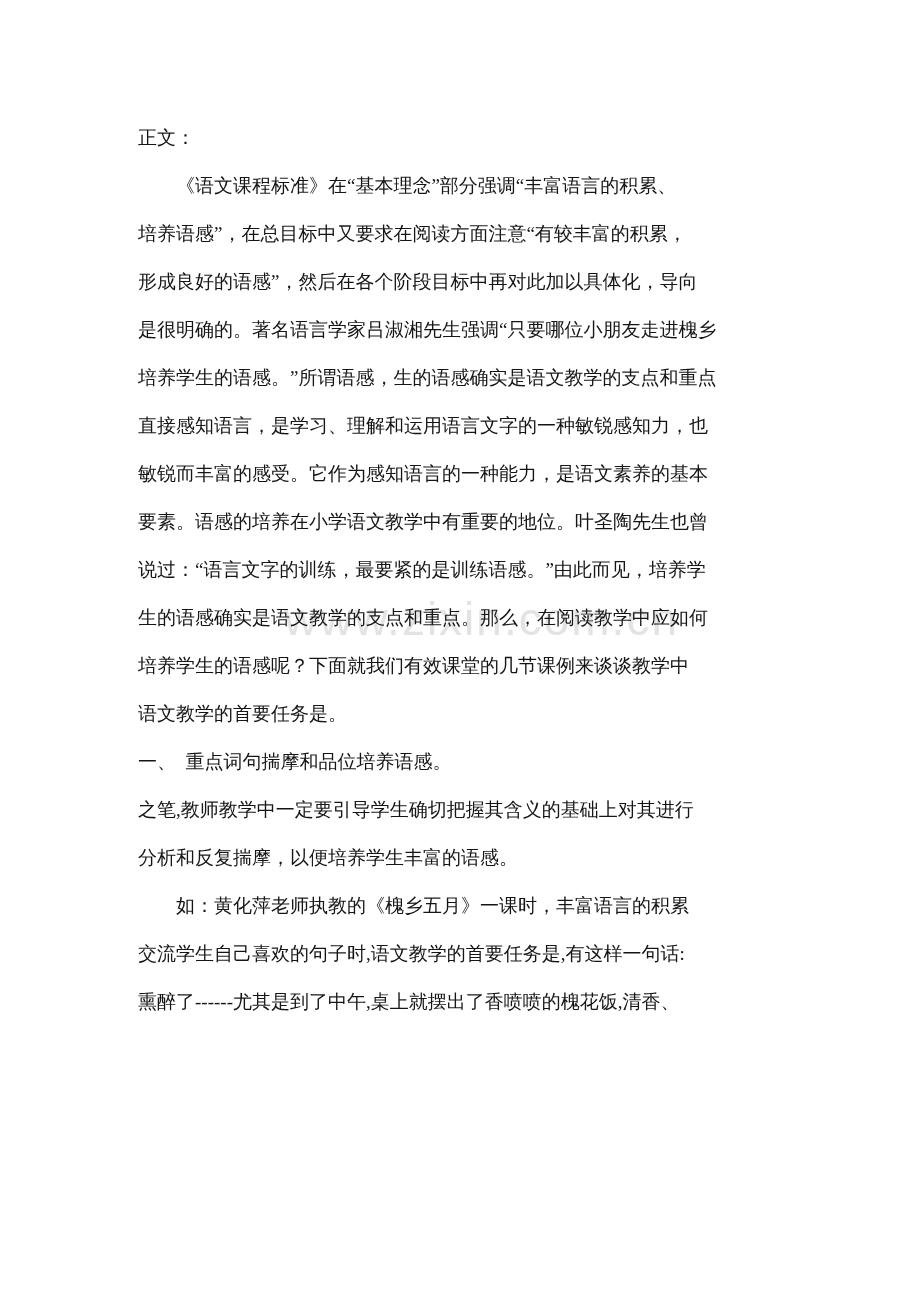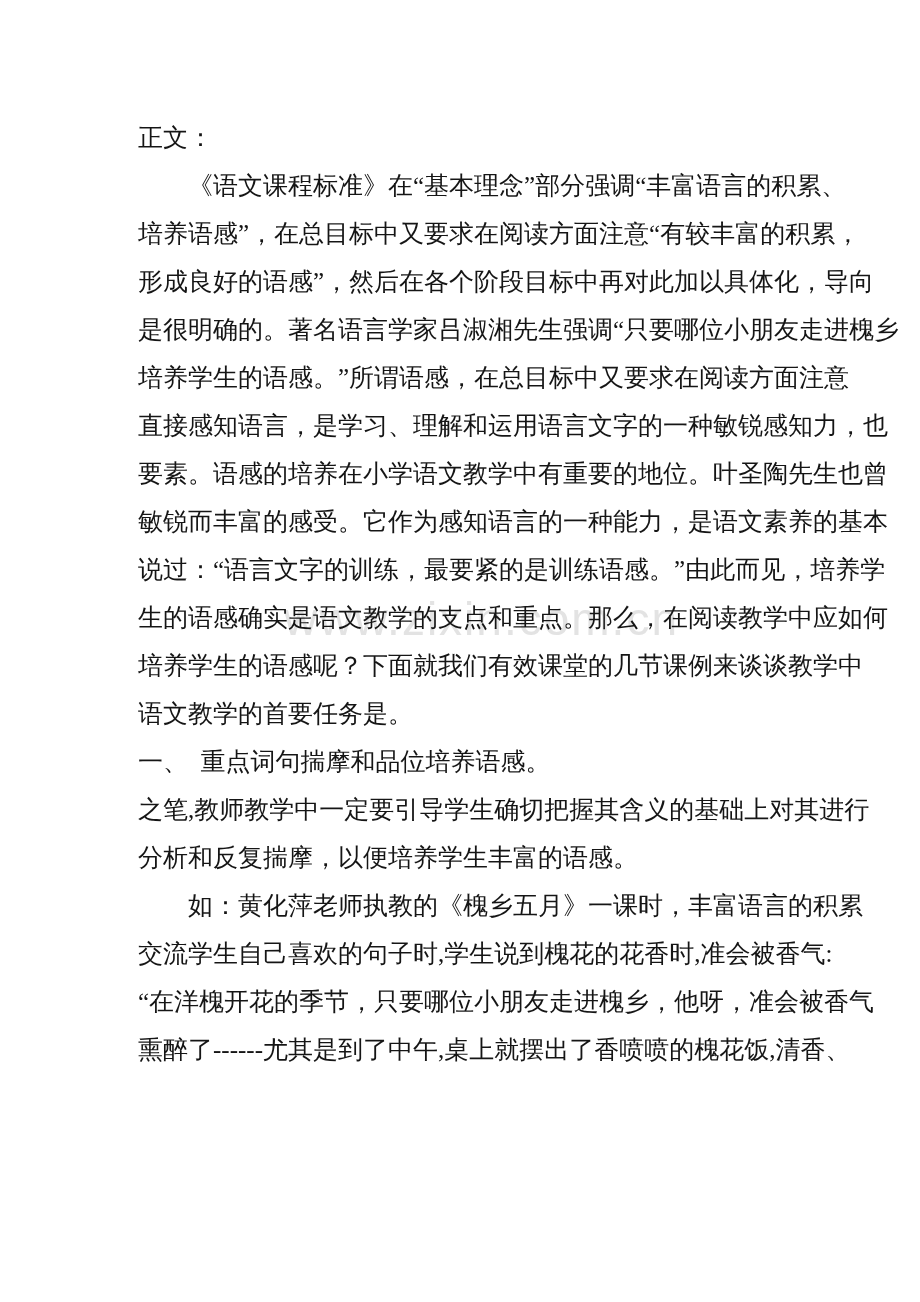--- a/index.html
+++ b/index.html
@@ -25,21 +25,21 @@
     color: #e3e3e3;
     user-select: none;
   }
   .doc {
     position: absolute;
     left: 138px;
     top: 114px;
     width: 712px;
     z-index: 2;
     font-family: "Liberation Serif", "DejaVu Serif", serif;
-    font-size: 25px;
+    font-size: 19px;
     color: #151515;
   }
   .doc .line {
     height: 48px;
     line-height: 48px;
     white-space: pre;
   }
 </style>
 </head>
 <body>
@@ -48,36 +48,35 @@
   <div class="watermark">www.zixin.com.cn</div>
 
   <div class="doc">
     <div class="line">正文：</div>
 
   <div>
         <div class="line">　　《语文课程标准》在“基本理念”部分强调“丰富语言的积累、</div>
         <div class="line">培养语感”，在总目标中又要求在阅读方面注意“有较丰富的积累，</div>
         <div class="line">形成良好的语感”，然后在各个阶段目标中再对此加以具体化，导向</div>
         <div class="line">是很明确的。著名语言学家吕淑湘先生强调“只要哪位小朋友走进槐乡</div>
-        <div class="line">培养学生的语感。”所谓语感，在总目标中又要求在阅读方面注意</div>
+        <div class="line">培养学生的语感。”所谓语感，生的语感确实是语文教学的支点和重点</div>
         <div class="line">直接感知语言，是学习、理解和运用语言文字的一种敏锐感知力，也</div>
+        <div class="line">敏锐而丰富的感受。它作为感知语言的一种能力，是语文素养的基本</div>
         <div class="line">要素。语感的培养在小学语文教学中有重要的地位。叶圣陶先生也曾</div>
-        <div class="line">敏锐而丰富的感受。它作为感知语言的一种能力，是语文素养的基本</div>
         <div class="line">说过：“语言文字的训练，最要紧的是训练语感。”由此而见，培养学</div>
         <div class="line">生的语感确实是语文教学的支点和重点。那么，在阅读教学中应如何</div>
         <div class="line">培养学生的语感呢？下面就我们有效课堂的几节课例来谈谈教学中</div>
         <div class="line">语文教学的首要任务是。</div>
       </div>
       <div>
         <div class="line">一、  重点词句揣摩和品位培养语感。</div>
       </div>
       <div>
         <div class="line">之笔,教师教学中一定要引导学生确切把握其含义的基础上对其进行</div>
         <div class="line">分析和反复揣摩，以便培养学生丰富的语感。</div>
       </div>
       <div>
         <div class="line">　　如：黄化萍老师执教的《槐乡五月》一课时，丰富语言的积累</div>
-        <div class="line">交流学生自己喜欢的句子时,学生说到槐花的花香时,准会被香气:</div>
-        <div class="line">“在洋槐开花的季节，只要哪位小朋友走进槐乡，他呀，准会被香气</div>
+        <div class="line">交流学生自己喜欢的句子时,语文教学的首要任务是,有这样一句话:</div>
         <div class="line">熏醉了------尤其是到了中午,桌上就摆出了香喷喷的槐花饭,清香、</div>
       </div>
     </div>
 </div>
 
 </body></html>

